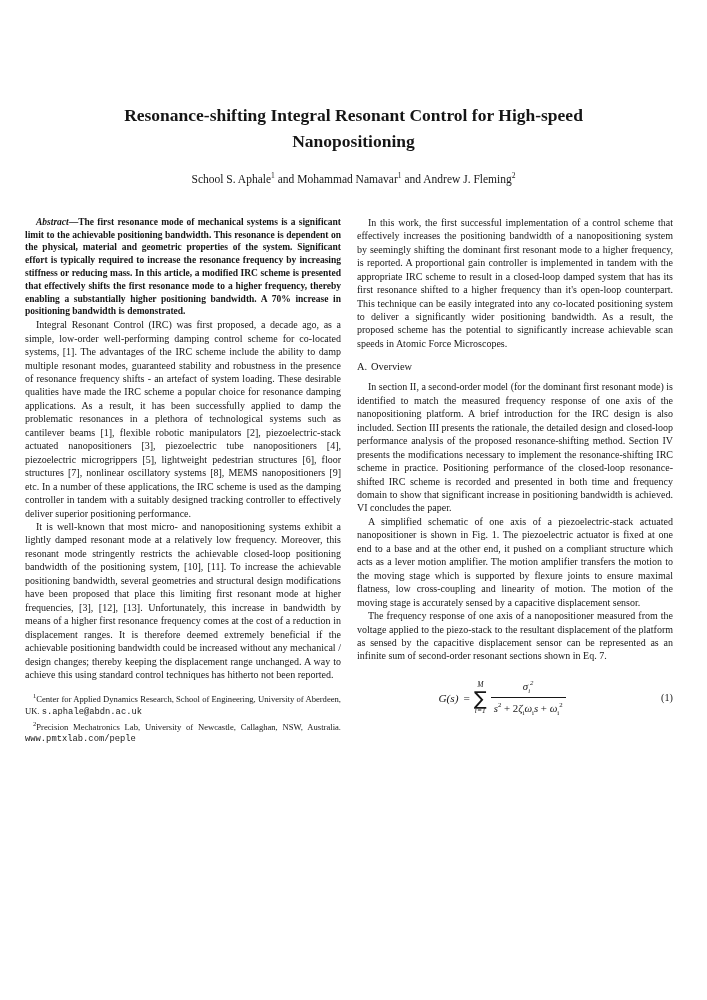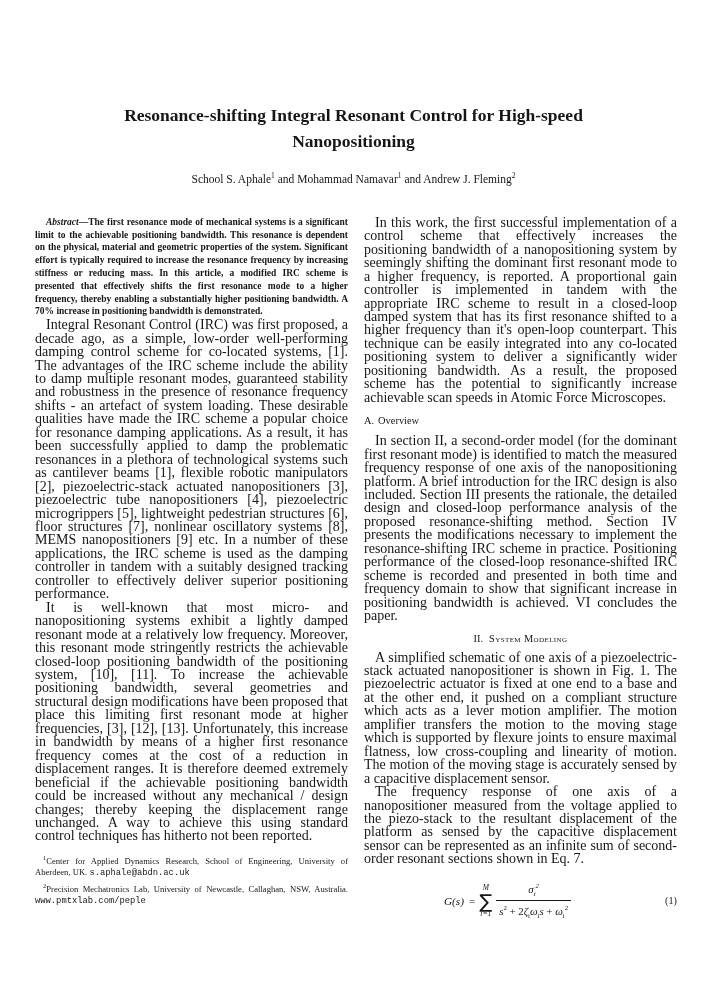--- a/index.html
+++ b/index.html
@@ -25,27 +25,27 @@
     margin-top: 17px;
     text-align: center;
     font-size: 11.5px;
   }
   .authors sup { font-size: 7.5px; }
 
   
   .columns {
     display: flex;
     gap: 16px;
-    padding: 31px 30px 0 35px;
+    padding: 31px 30px 0 25px;
   }
   .col { width: 316px; }
 
   p.body {
     margin: 0;
-    font-size: 14px;
+    font-size: 10px;
     line-height: 13.45px;
     text-align: justify;
     text-indent: 11px;
   }
   p.abstract {
     margin: 0;
     font-size: 9.5px;
     line-height: 12.8px;
     font-weight: bold;
     text-align: justify;
@@ -132,23 +132,20 @@
     <div class="col">
 
       <p class="body">In this work, the first successful implementation of a control scheme that effectively increases the positioning bandwidth of a nanopositioning system by seemingly shifting the dominant first resonant mode to a higher frequency, is reported. A proportional gain controller is implemented in tandem with the appropriate IRC scheme to result in a closed-loop damped system that has its first resonance shifted to a higher frequency than it's open-loop counterpart. This technique can be easily integrated into any co-located positioning system to deliver a significantly wider positioning bandwidth. As a result, the proposed scheme has the potential to significantly increase achievable scan speeds in Atomic Force Microscopes.</p>
 
       <h3 class="subsection">
         <span class="subnum">A.</span><span>Overview</span>
       </h3>
 
       <p class="body">In section II, a second-order model (for the dominant first resonant mode) is identified to match the measured frequency response of one axis of the nanopositioning platform. A brief introduction for the IRC design is also included. Section III presents the rationale, the detailed design and closed-loop performance analysis of the proposed resonance-shifting method. Section IV presents the modifications necessary to implement the resonance-shifting IRC scheme in practice. Positioning performance of the closed-loop resonance-shifted IRC scheme is recorded and presented in both time and frequency domain to show that significant increase in positioning bandwidth is achieved. VI concludes the paper.</p>
 
-      <h2 class="section">
-        <span class="secnum">II.</span><span class="sc">System Modeling</span>
-      </h2>
 
       <p class="body">A simplified schematic of one axis of a piezoelectric-stack actuated nanopositioner is shown in Fig. 1. The piezoelectric actuator is fixed at one end to a base and at the other end, it pushed on a compliant structure which acts as a lever motion amplifier. The motion amplifier transfers the motion to the moving stage which is supported by flexure joints to ensure maximal flatness, low cross-coupling and linearity of motion. The motion of the moving stage is accurately sensed by a capacitive displacement sensor.</p>
       <p class="body">The frequency response of one axis of a nanopositioner measured from the voltage applied to the piezo-stack to the resultant displacement of the platform as sensed by the capacitive displacement sensor can be represented as an infinite sum of second-order resonant sections shown in Eq. 7.</p>
 
       <div class="equation">
         <span class="eq-center">
           <span class="mi eq-lhs">G(s)</span>
           <span class="mo">=</span>
           <span class="sum">
             <span class="lim">M</span>

